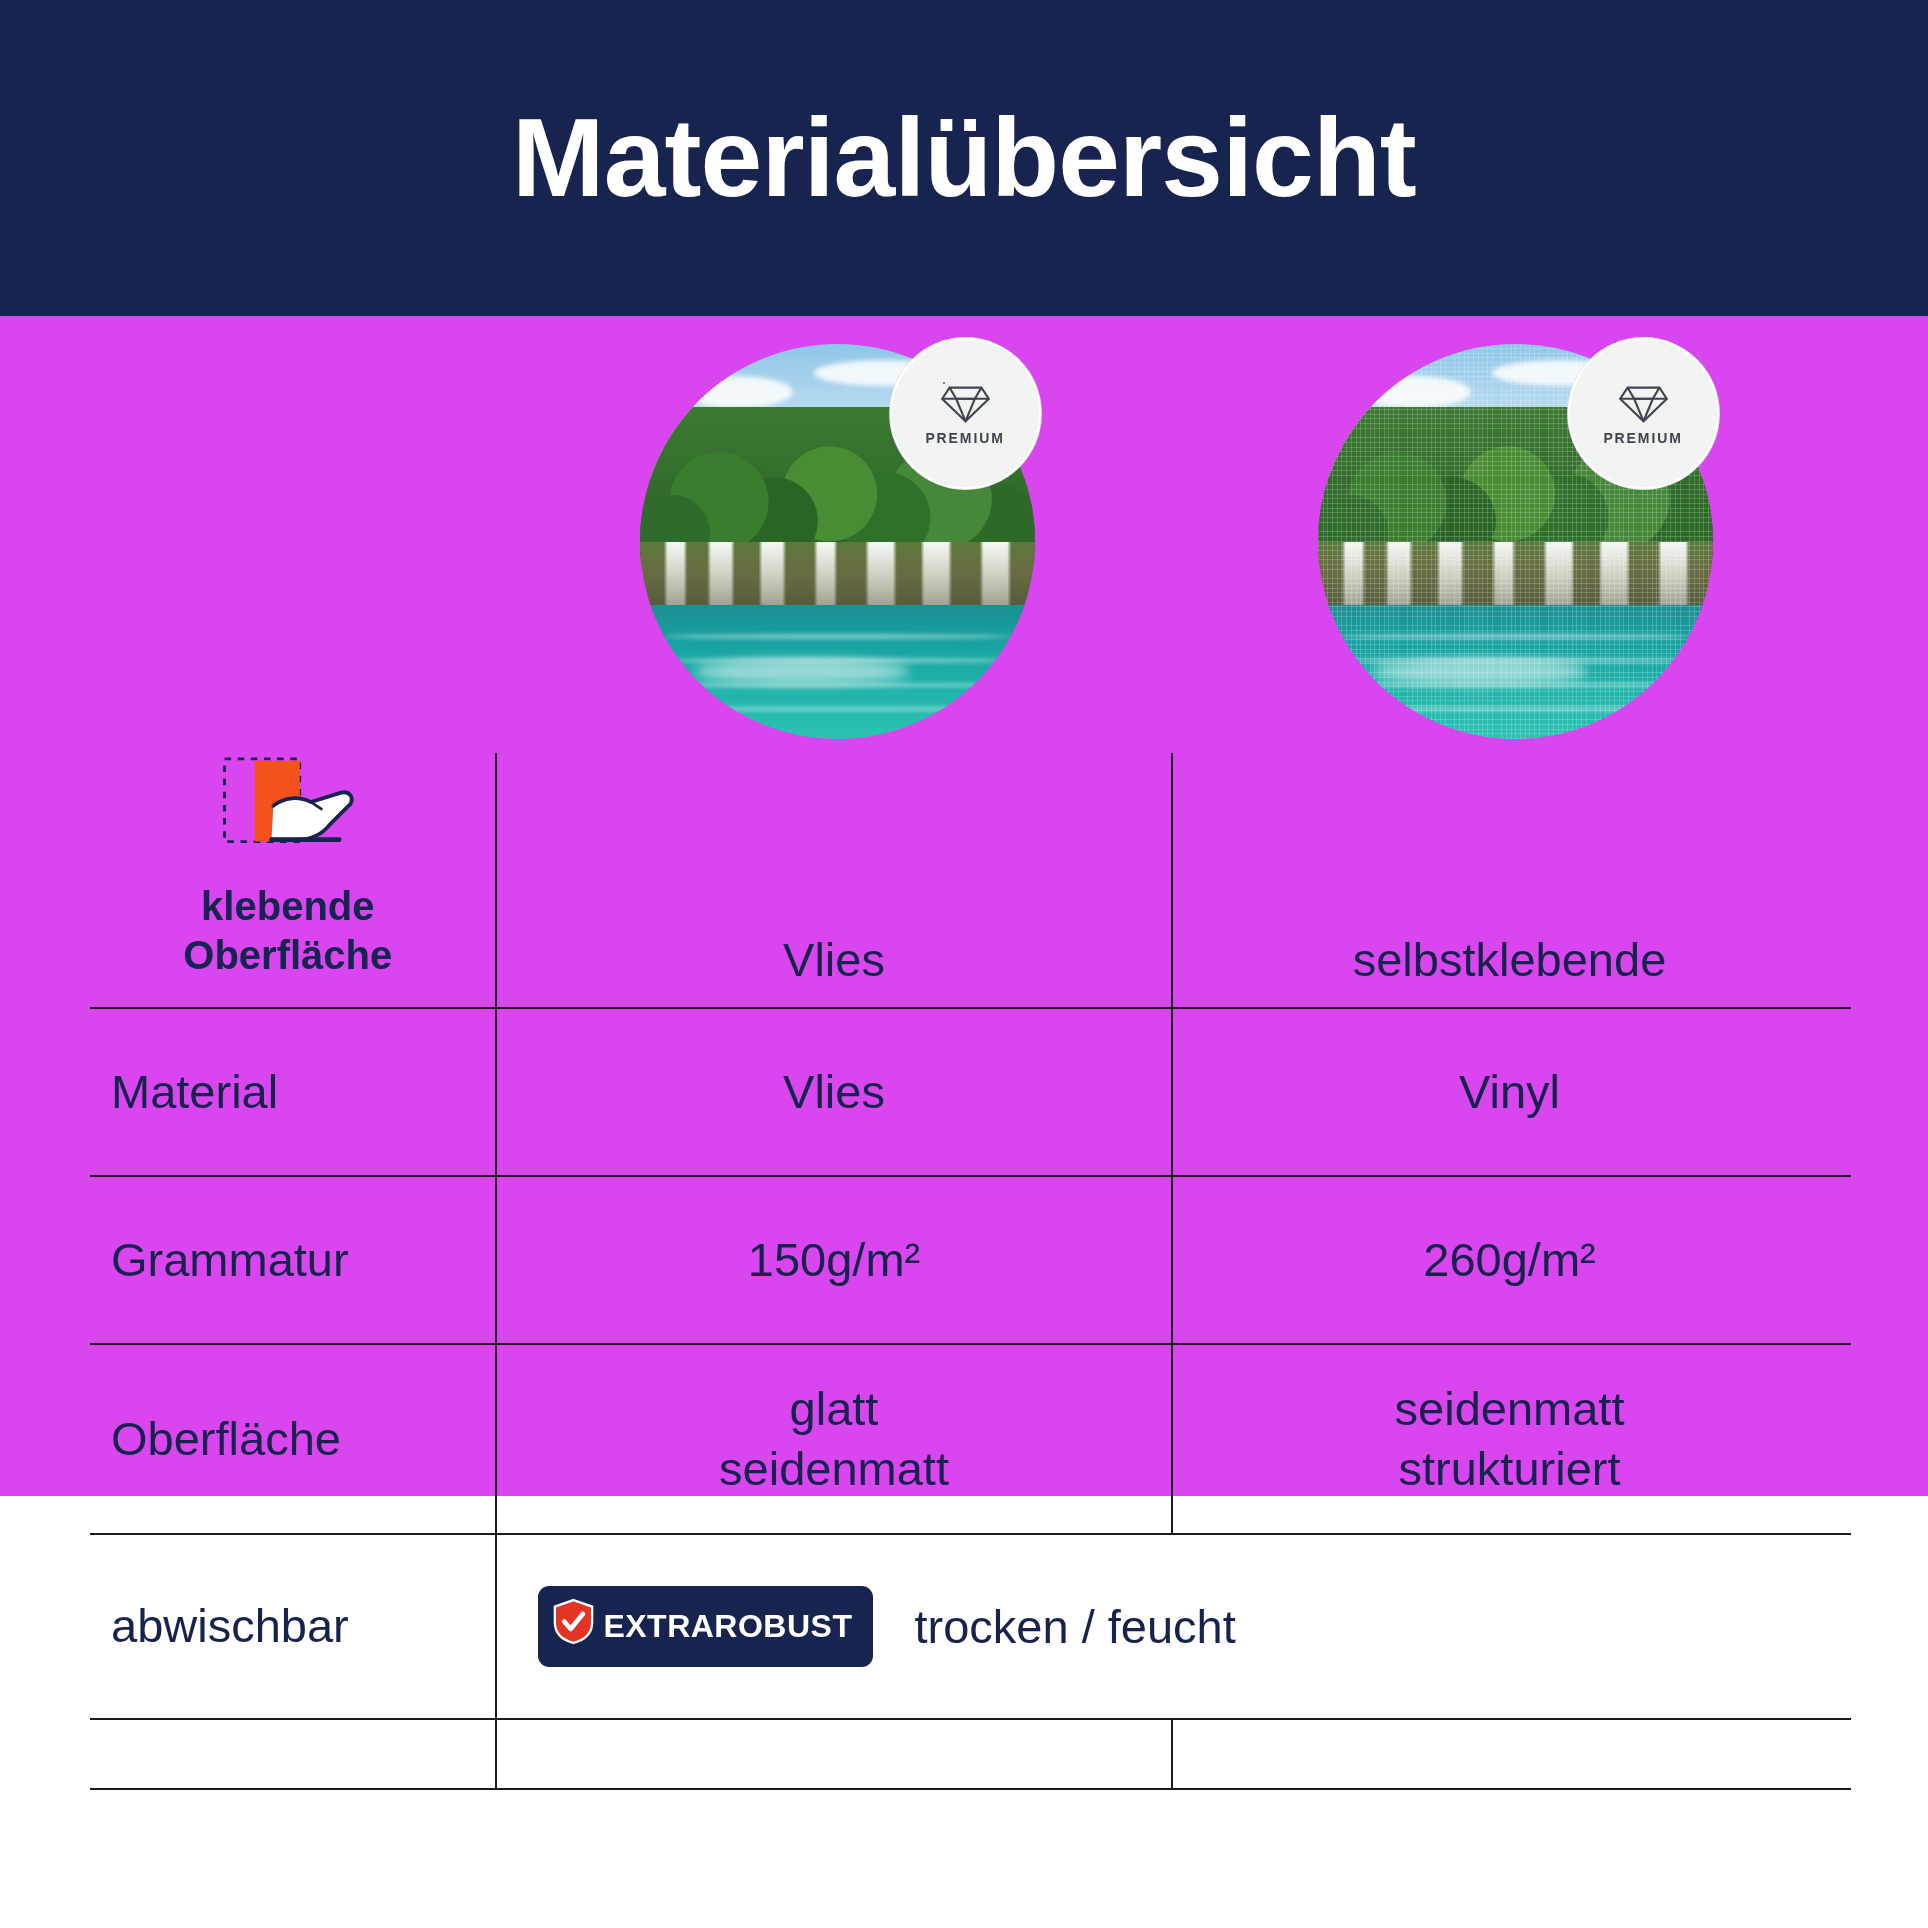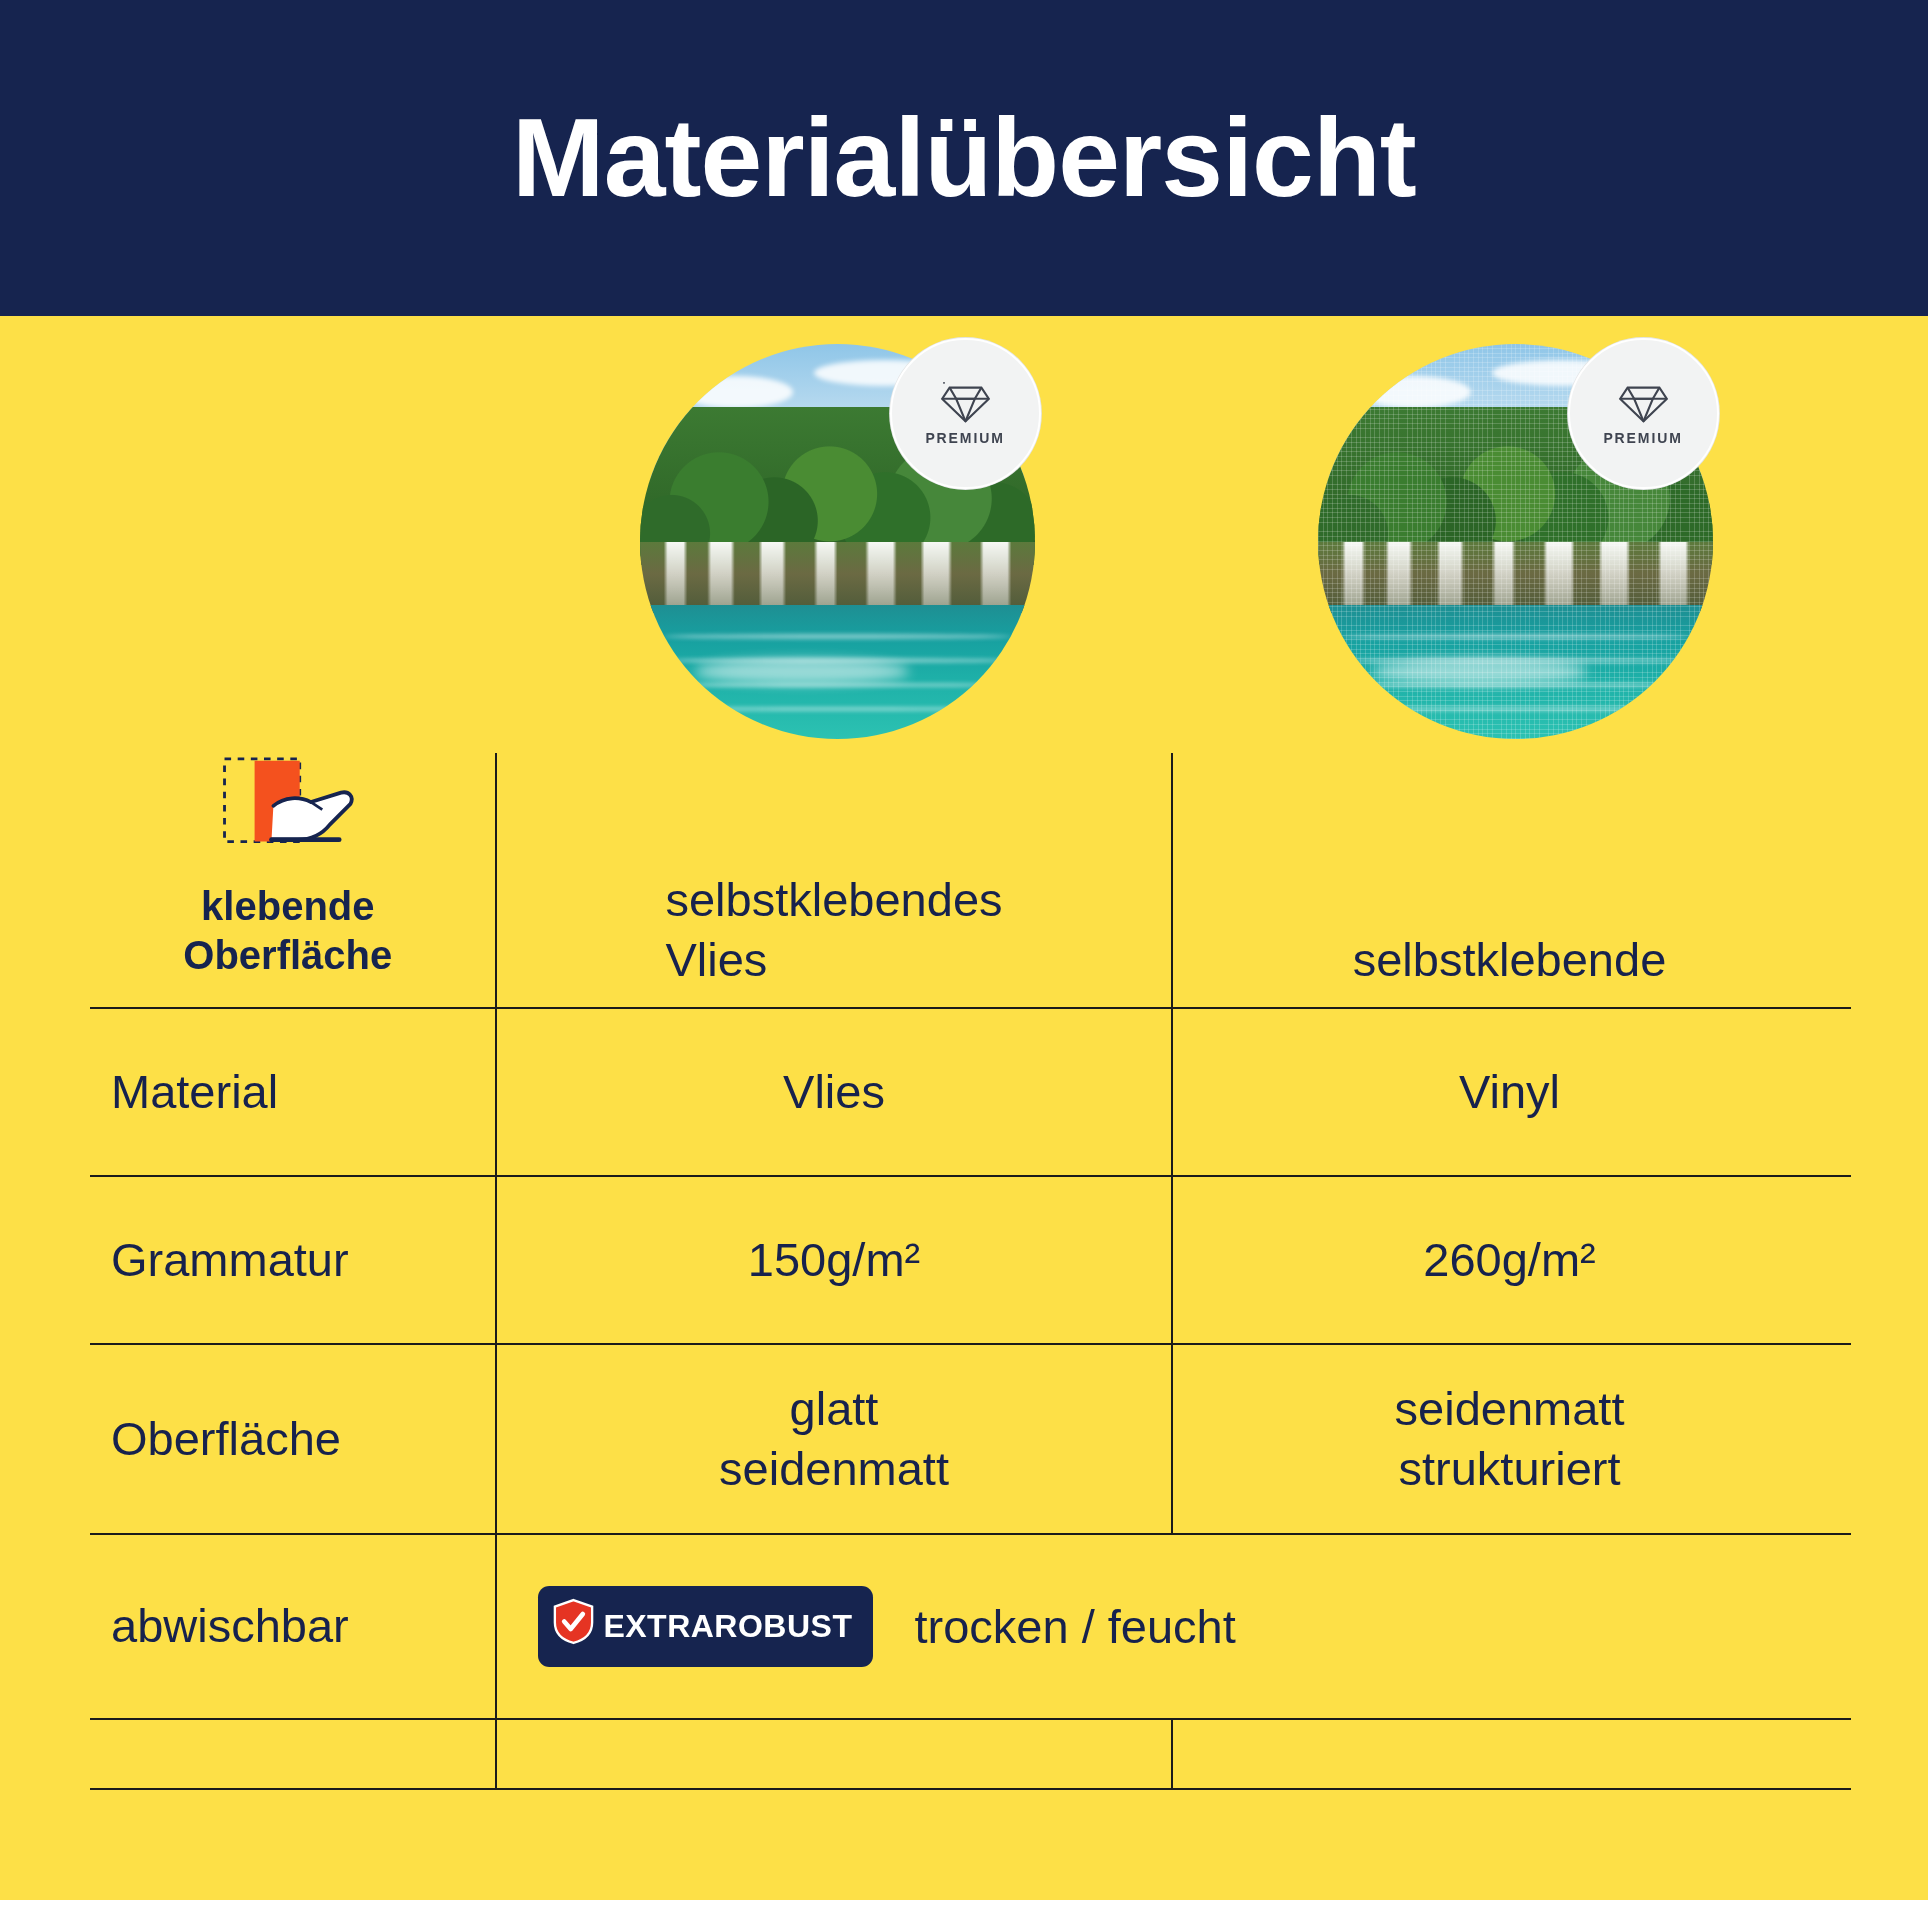--- a/index.html
+++ b/index.html
@@ -10,22 +10,22 @@
   body {
     width: 1928px;
     height: 1928px;
     font-family: "Liberation Sans", sans-serif;
     color: #17224d;
     overflow: hidden;
   }
   .page {
     position: relative;
     width: 1928px;
-    height: 1900px;
-    background: #fde047;
+    height: 1496px;
+    background: #d946ef;
   }
   
   .header {
     position: absolute;
     left: 0;
     top: 0;
     width: 1928px;
     height: 316px;
     background: #16244f;
     display: flex;
@@ -384,21 +384,20 @@
             <path d="M100 54 L112 62" fill="none" stroke="#16244f" stroke-width="3"></path>
           </svg>
         </span>
         <span class="adhesive-label multiline">
           <span>klebende</span>
           <span>Oberfläche</span>
         </span>
       </div>
       <div class="cell c-col1">
         <span class="multiline" style="align-items:flex-start">
-          <span>selbstklebendes</span>
           <span>Vlies</span>
         </span>
       </div>
       <div class="cell c-col2">
         <span class="multiline" style="align-items:center">
           <span>selbstklebende</span>
         </span>
       </div>
     </div>
 

